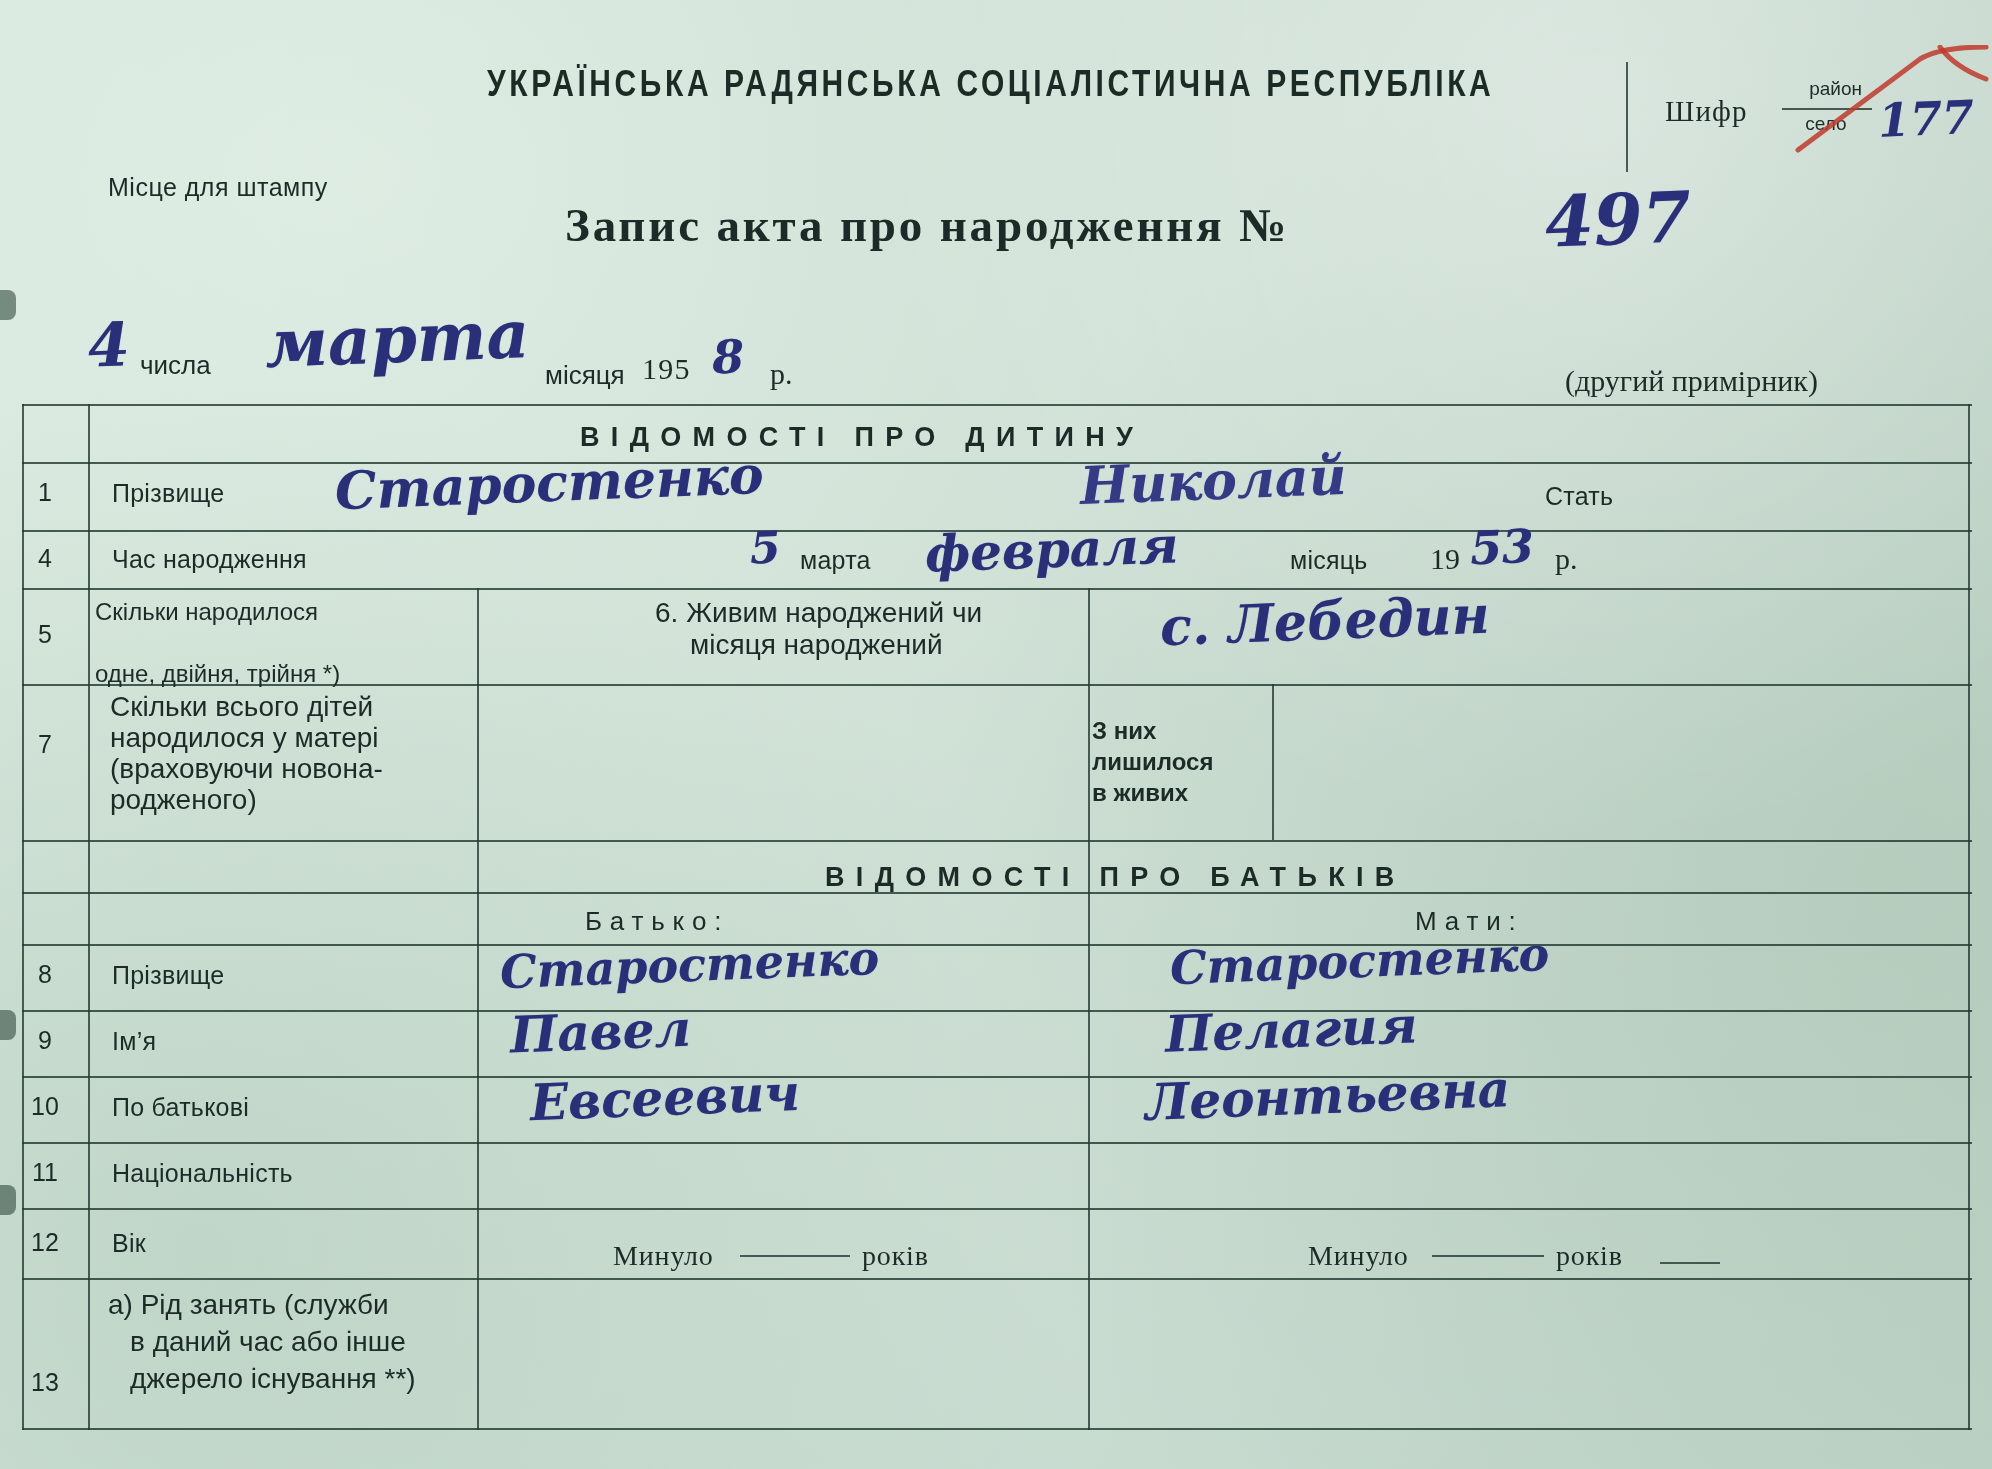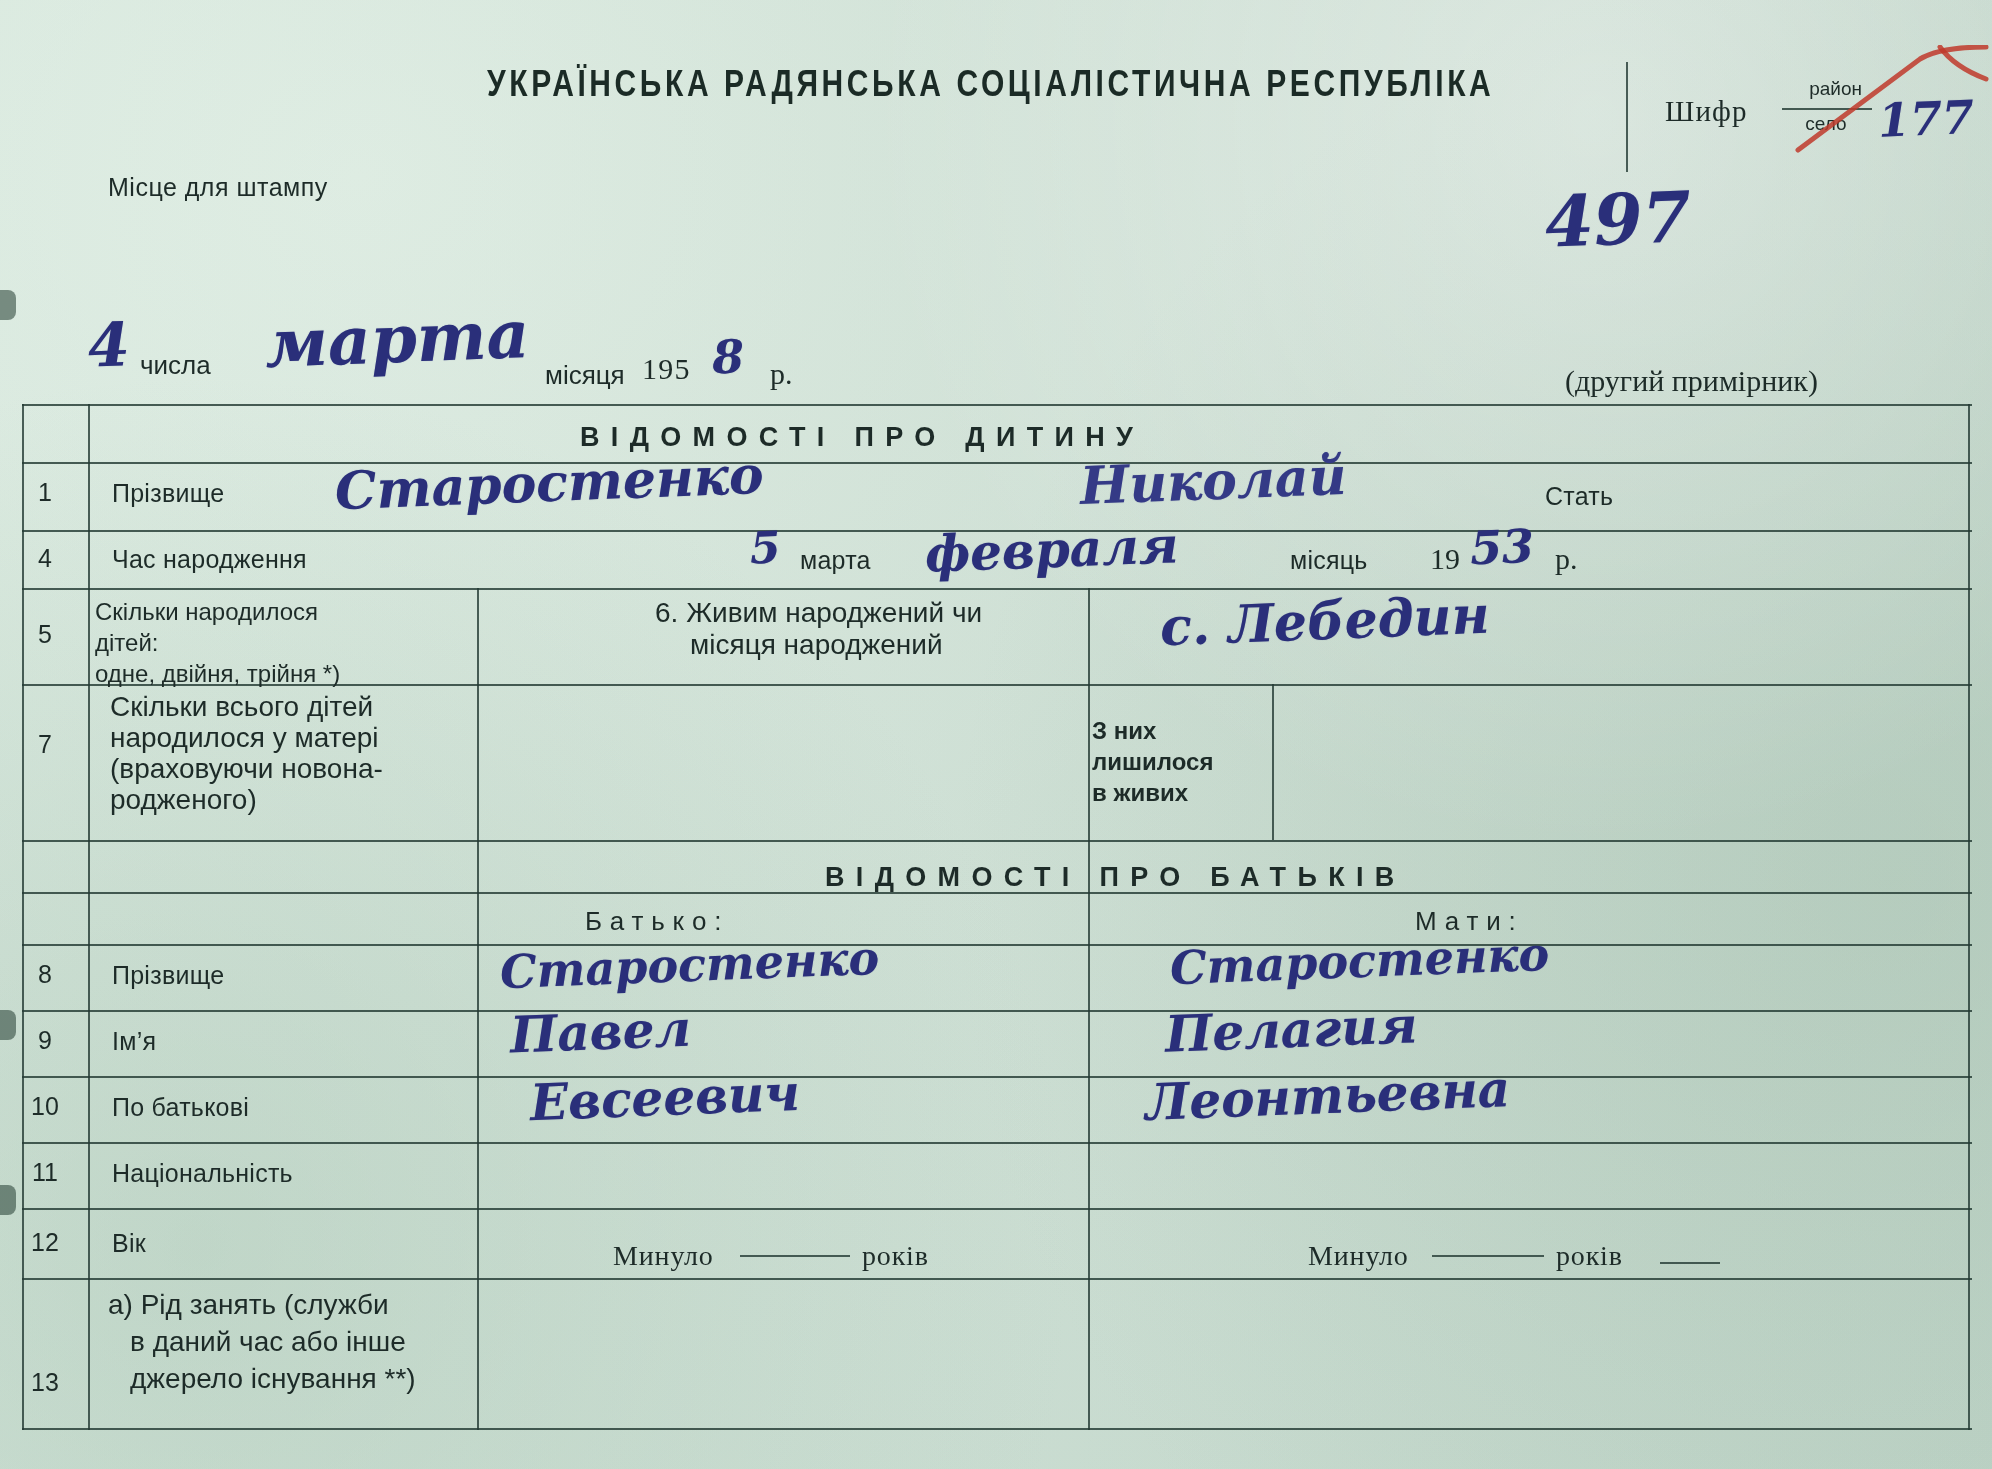--- a/index.html
+++ b/index.html
@@ -259,20 +259,21 @@
     <div class="rule" style="left:1782px; top:108px; width:90px; height:2px;"></div>
     <div class="abs" id="hdr-selo">село</div>
     <div class="abs hand" id="shifr-val">177</div>
 
     <svg id="red-stroke" viewBox="0 0 200 110">
       <path d="M8 105 C 55 70, 95 40, 130 14 C 140 8, 160 2, 196 2" stroke="#c0392b" stroke-width="5" fill="none" stroke-linecap="round" opacity="0.85"></path>
       <path d="M150 2 C 160 16, 175 26, 196 34" stroke="#c0392b" stroke-width="5" fill="none" stroke-linecap="round" opacity="0.85"></path>
     </svg>
 
     <div class="abs" id="place-stamp">Місце для штампу</div>
+    <div class="abs" id="main-title">Запис акта про народження №</div>
     <div class="abs hand" id="act-number">497</div>
 
     <div class="abs hand" id="date-day">4</div>
     <div class="abs" id="date-chysla">числа</div>
     <div class="abs hand" id="date-month">марта</div>
     <div class="abs" id="date-misiatsia">місяця</div>
     <div class="abs" id="date-year">195</div>
     <div class="abs hand" id="date-year-hand">8</div>
     <div class="abs" id="date-r">р.</div>
     <div class="abs" id="second-copy">(другий примірник)</div>
@@ -316,21 +317,20 @@
     <div class="abs hand" style="left:750px; top:522px; font-size:44px;">5</div>
     <div class="abs rowlabel" style="left:800px; top:545px; font-size:25px;">марта</div>
     <div class="abs hand" style="left:925px; top:520px; font-size:50px;">февраля</div>
     <div class="abs rowlabel" style="left:1290px; top:545px; font-size:25px;">місяць</div>
     <div class="abs" style="left:1430px; top:542px; font-family:'Liberation Serif',serif; font-size:30px;">19</div>
     <div class="abs hand" style="left:1470px; top:520px; font-size:46px;">53</div>
     <div class="abs" style="left:1555px; top:542px; font-family:'Liberation Serif',serif; font-size:30px;">р.</div>
 
     <div class="abs rownum" style="left:22px; top:620px;">5</div>
     <div class="abs center-label" style="left:95px; top:596px; width:378px;">Скільки народилося</div>
-    <div class="abs center-label" style="left:95px; top:627px; width:378px;">дітей:</div>
     <div class="abs center-label" style="left:95px; top:658px; width:378px;">одне, двійня, трійня *)</div>
     <div class="abs small-label" style="left:655px; top:598px;">6. Живим народжений чи</div>
     <div class="abs small-label" style="left:690px; top:630px;">місяця народжений</div>
     <div class="abs hand" style="left:1160px; top:590px; font-size:52px;">с. Лебедин</div>
 
     <div class="abs rownum" style="left:22px; top:730px;">7</div>
     <div class="abs small-label" style="left:110px; top:692px;">Скільки всього дітей</div>
     <div class="abs small-label" style="left:110px; top:723px;">народилося у матері</div>
     <div class="abs small-label" style="left:110px; top:754px;">(враховуючи новона-</div>
     <div class="abs small-label" style="left:110px; top:785px;">родженого)</div>

